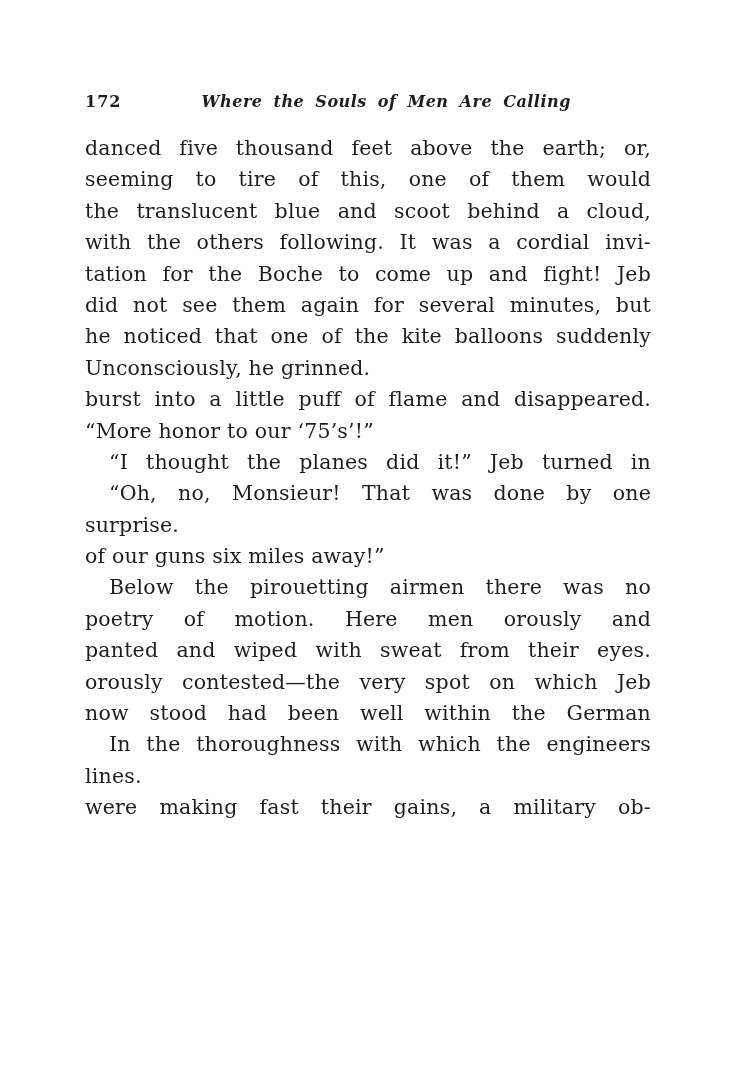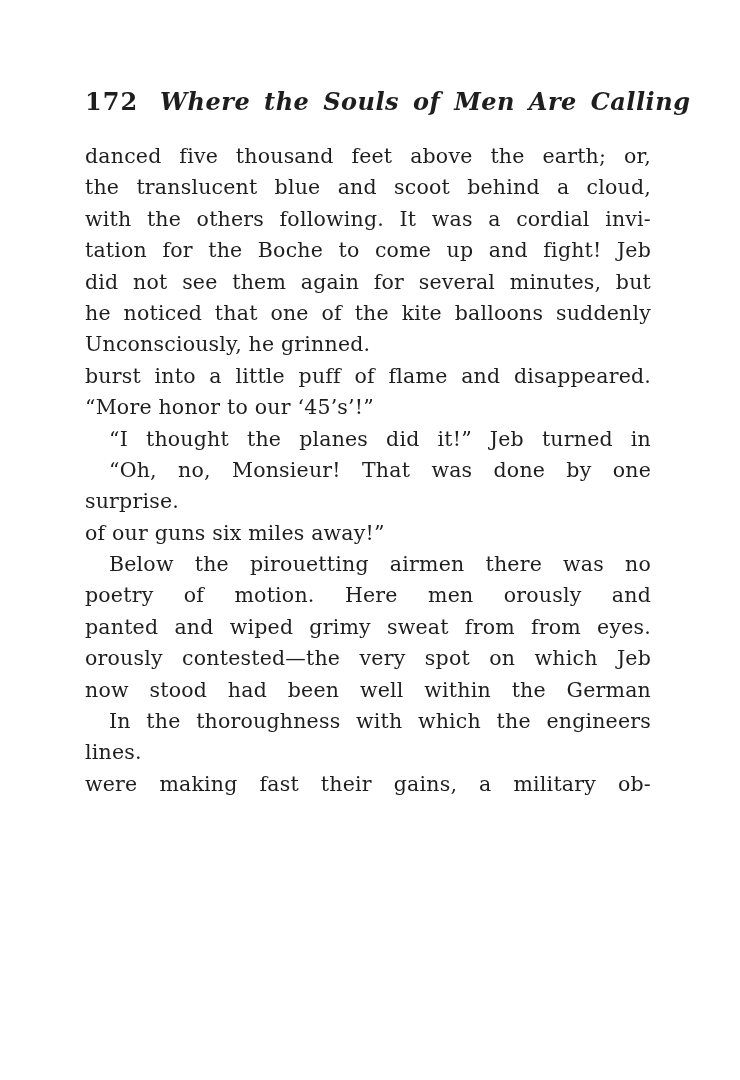--- a/index.html
+++ b/index.html
@@ -16,41 +16,40 @@
     font-family: "DejaVu Serif", serif;
     color: #1e1e1e;
   }
   .running-head {
     position: absolute;
     top: 88px;
     left: 85px;
     width: 566px;
     display: flex;
     align-items: flex-end;
-    font-size: 24px;
+    font-size: 16px;
     line-height: 28px;
-    gap: 22px;
   }
   .page-number {
     font-weight: 700;
     letter-spacing: 1px;
     flex: 0 0 auto;
   }
   .book-title {
     flex: 1 1 auto;
     text-align: center;
     font-style: italic;
     font-weight: 700;
     letter-spacing: 0.5px;
     word-spacing: 5px;
     white-space: nowrap;
   }
   .text-block {
     position: absolute;
-    top: 141px;
+    top: 133px;
     left: 85px;
     width: 566px;
   }
   .line {
     height: 31.4px;
     line-height: 31.4px;
     font-size: 20.5px;
     text-align: justify;
     text-align-last: justify;
     white-space: nowrap;
@@ -71,34 +70,35 @@
 </head>
 <body>
 
 <div class="page">
   <div class="running-head">
     <span class="page-number">172</span>
     <span class="book-title">Where the Souls of Men Are Calling</span>
   </div>
   <div class="text-block">
       <div class="line"><span>danced five thousand feet above the earth; or,</span></div>
+      <div class="line"><span>seeming to tire of this, one of them would</span></div>
       <div class="line"><span>the translucent blue and scoot behind a cloud,</span></div>
       <div class="line"><span>with the others following.  It was a cordial invi-</span></div>
       <div class="line"><span>tation for the Boche to come up and fight!  Jeb</span></div>
       <div class="line"><span>did not see them again for several minutes, but</span></div>
       <div class="line"><span>he noticed that one of the kite balloons suddenly</span></div>
       <div class="line last"><span>Unconsciously, he grinned.</span></div>
       <div class="line"><span>burst into a little puff of flame and disappeared.</span></div>
-      <div class="line last"><span>“More honor to our ‘45’s’!”</span></div>
+      <div class="line last"><span>“More honor to our ‘75’s’!”</span></div>
       <div class="line indent"><span>“I thought the planes did it!” Jeb turned in</span></div>
       <div class="line indent"><span>“Oh, no, Monsieur!  That was done by one</span></div>
       <div class="line last"><span>surprise.</span></div>
       <div class="line last"><span>of our guns six miles away!”</span></div>
       <div class="line indent"><span>Below the pirouetting airmen there was no</span></div>
       <div class="line"><span>poetry of motion.  Here men orously and</span></div>
-      <div class="line"><span>panted and wiped grimy sweat from from eyes.</span></div>
+      <div class="line"><span>panted and wiped with sweat from their eyes.</span></div>
       <div class="line"><span>orously contested—the very spot on which Jeb</span></div>
       <div class="line"><span>now stood had been well within the German</span></div>
       <div class="line indent"><span>In the thoroughness with which the engineers</span></div>
       <div class="line last"><span>lines.</span></div>
       <div class="line"><span>were making fast their gains, a military ob-</span></div>
     </div>
 </div>
 
 </body></html>

